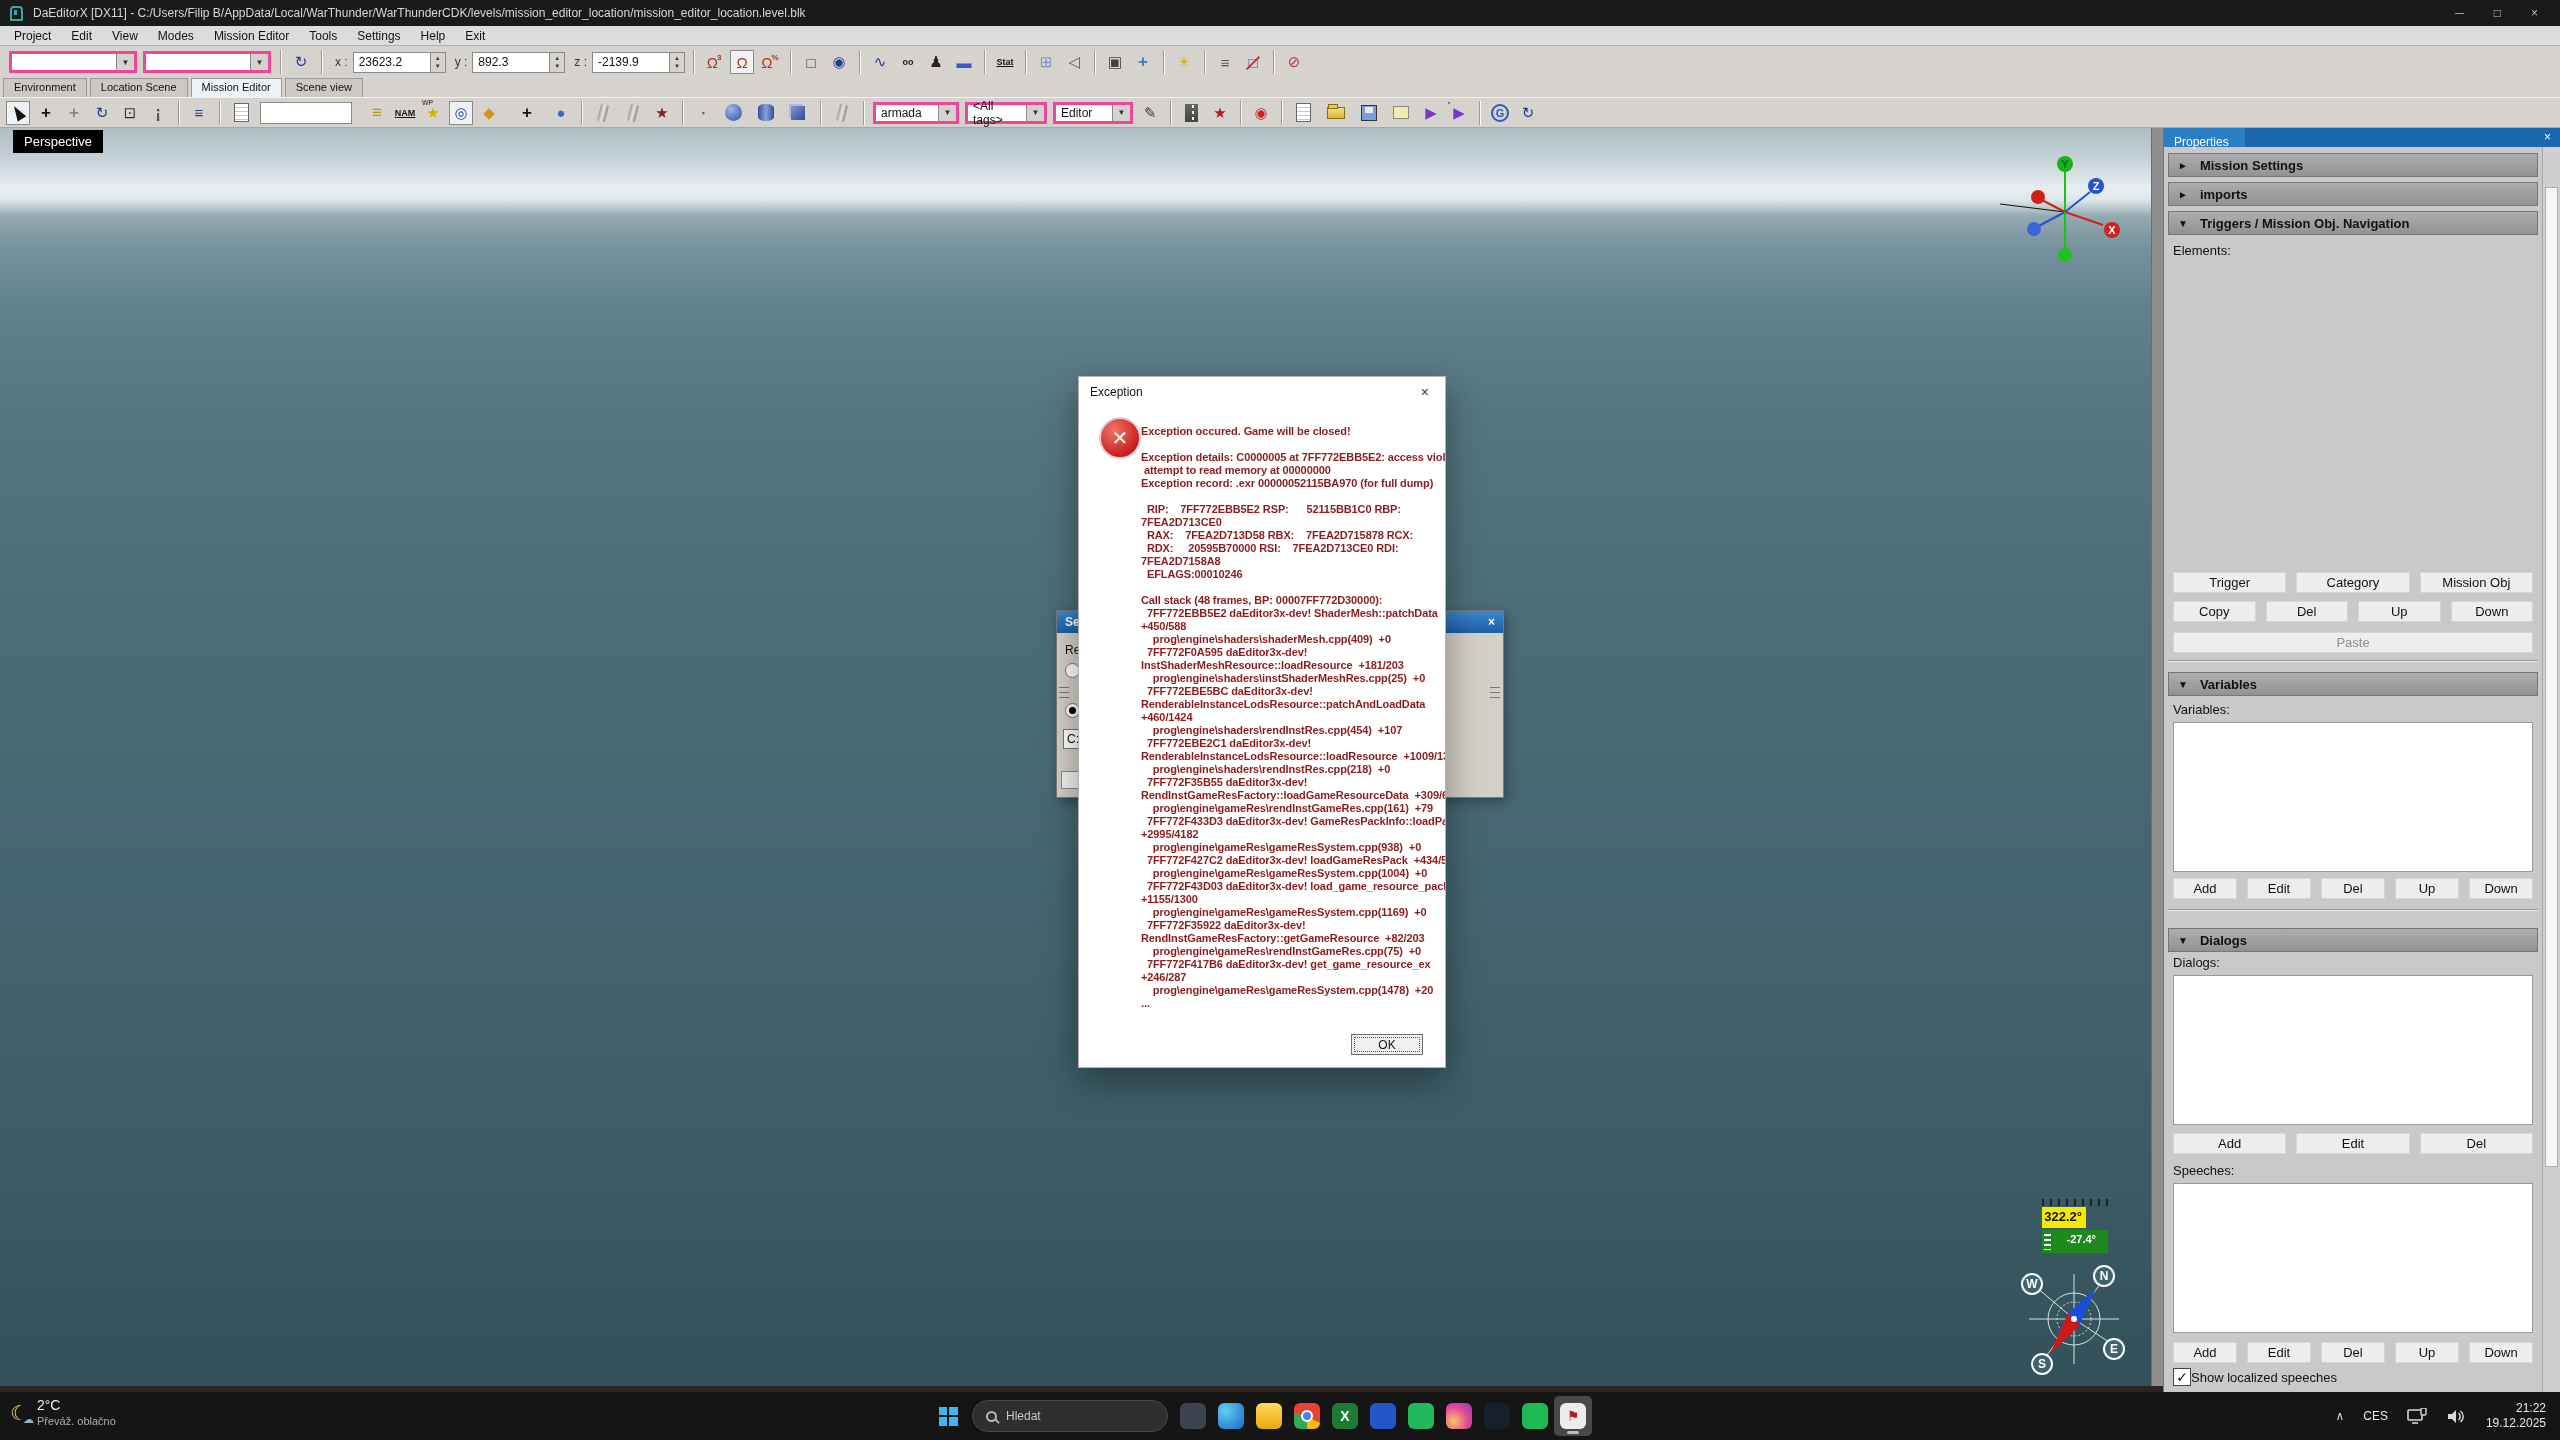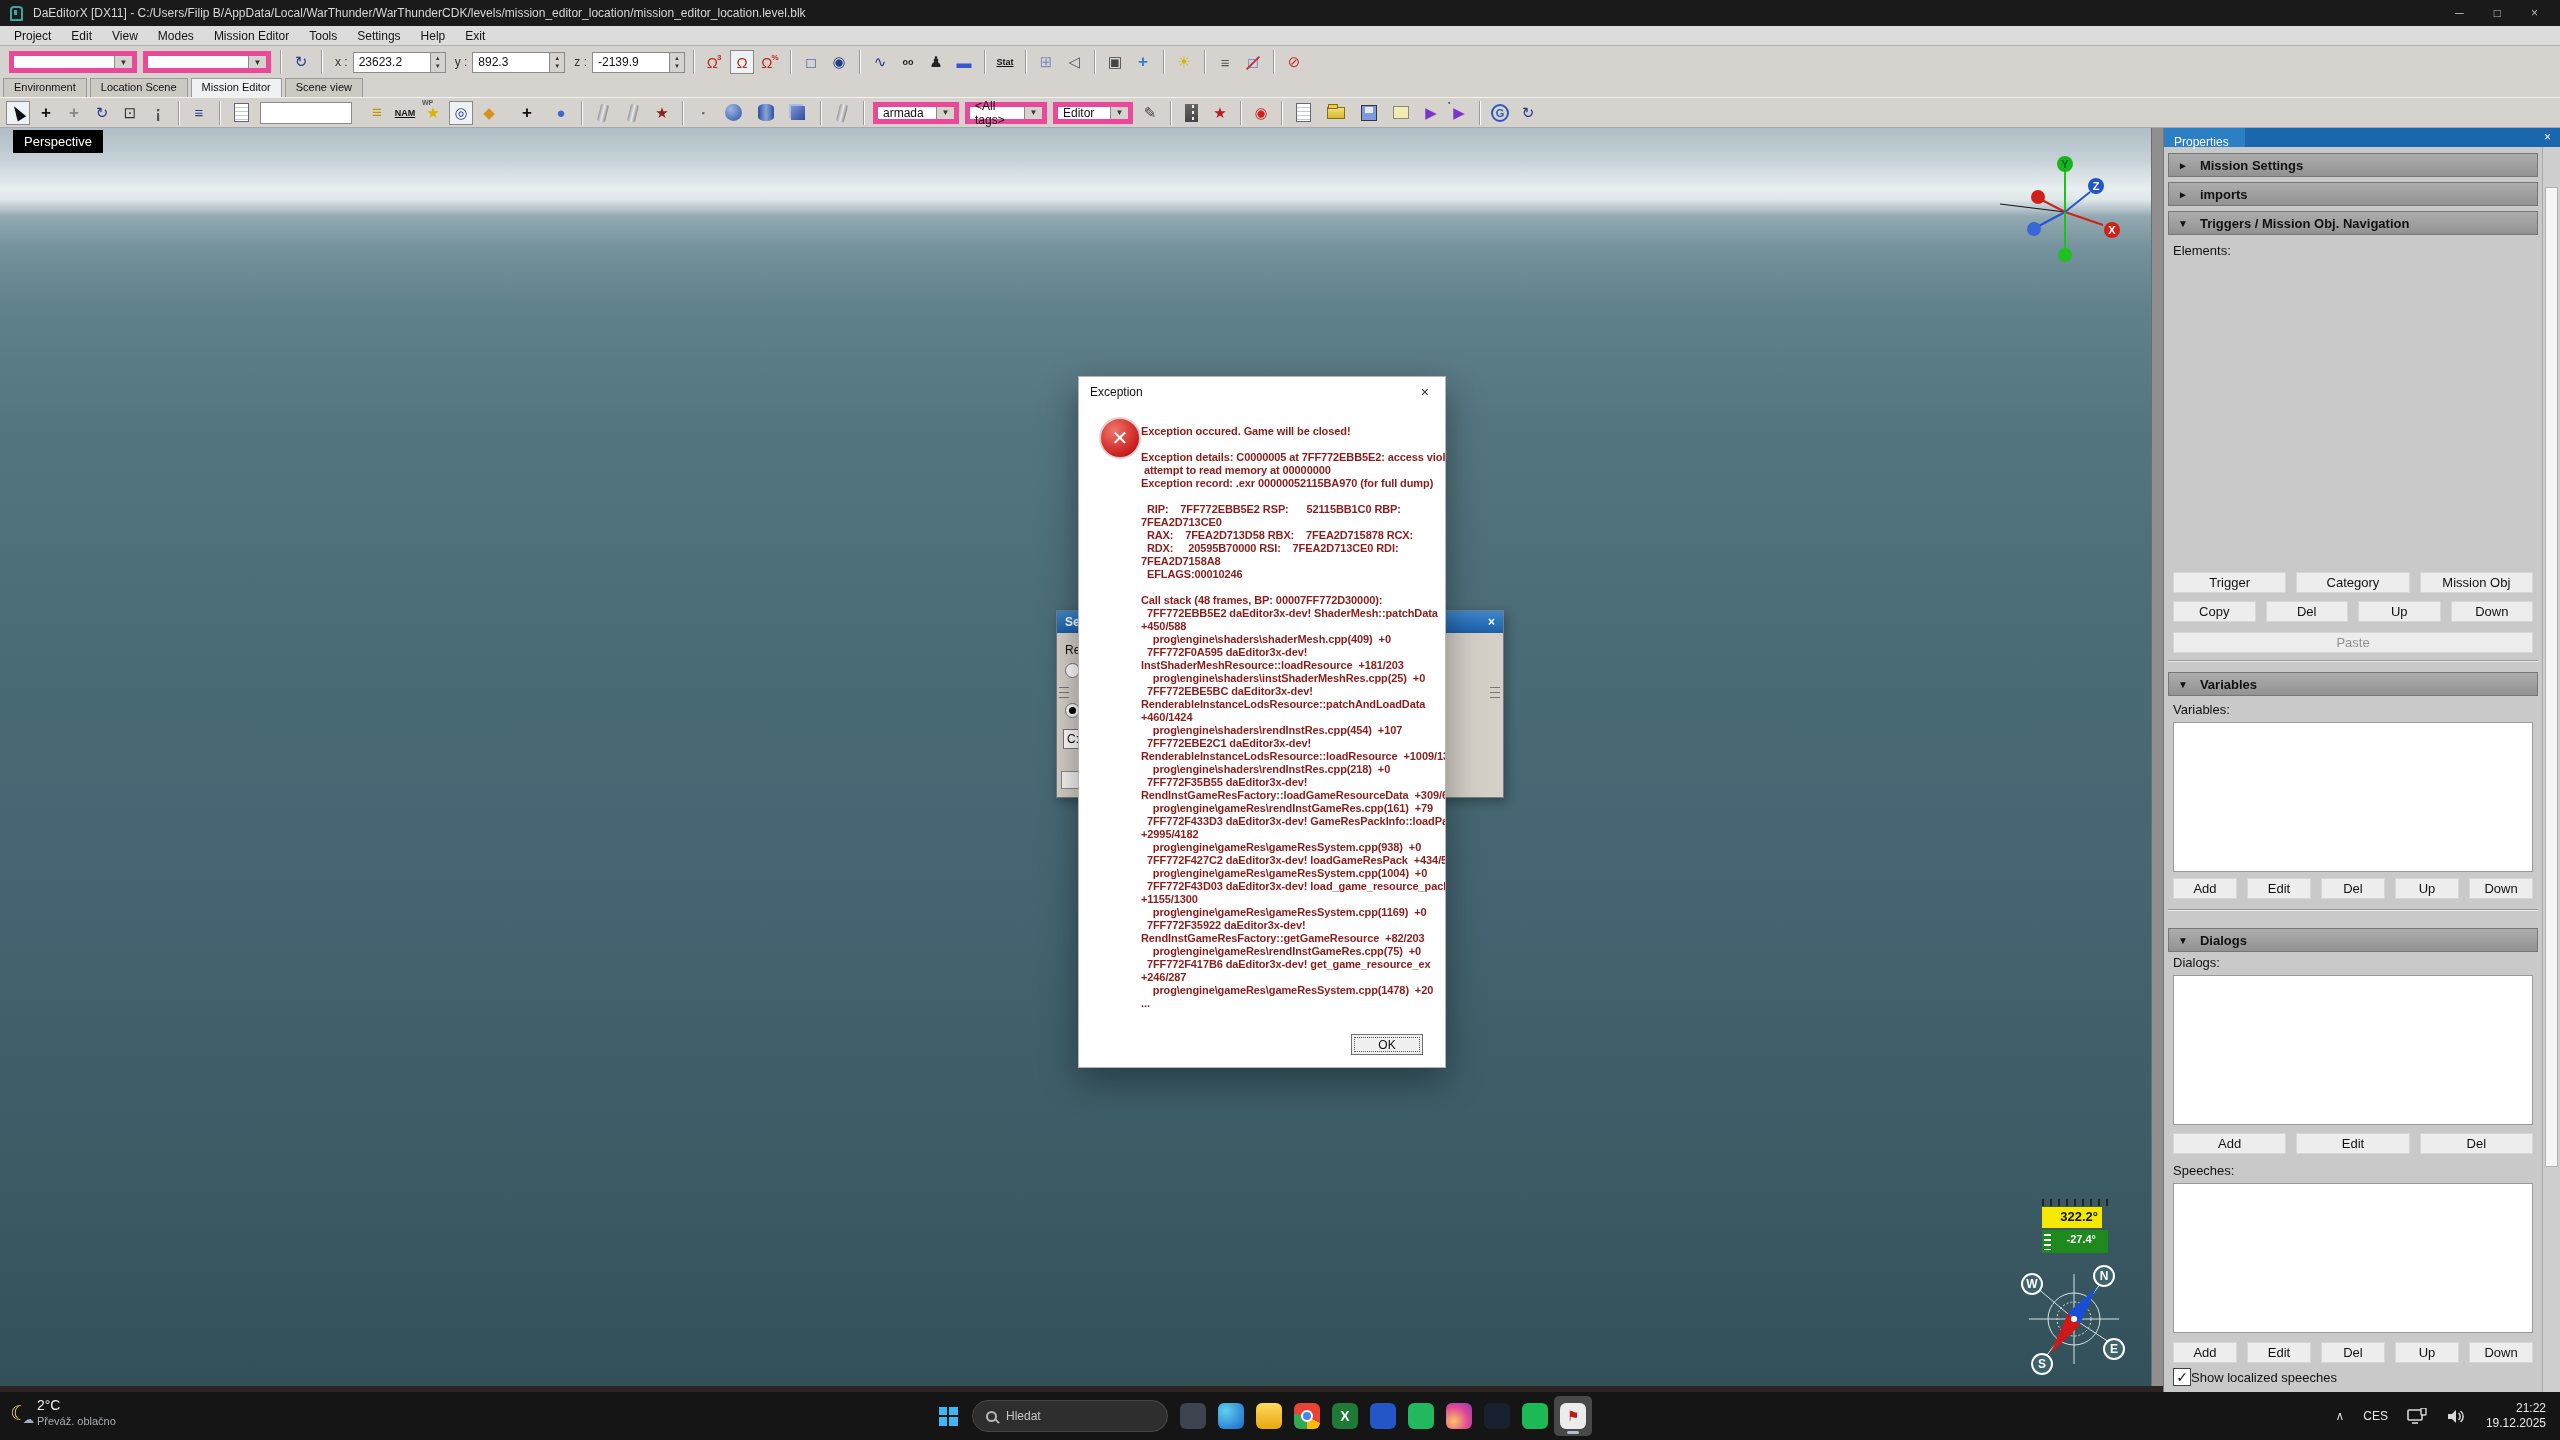--- a/index.html
+++ b/index.html
@@ -24,21 +24,21 @@
   .tb-icon.pressed{background:#eef2f5;border:1px solid #8a8a8a}
   .tb-icon.bold{font-weight:700;font-size:17px}
   .tb-icon.sm{font-size:9px;font-weight:700}
   .tb-icon.txt{font-size:9px;font-weight:700;text-decoration:underline;color:#111}
   .tb-icon.circle{border:2px solid #2a5ac0;border-radius:50%;min-width:18px;width:18px;height:18px;font-size:11px;font-weight:700;color:#2a5ac0;margin:0 5px}
   .tb-icon.slash::after{content:"";position:absolute;left:3px;right:3px;top:50%;height:2px;background:#c03030;transform:rotate(-45deg)}
   .tb-sup{font-size:8px;font-weight:700;margin:-10px 0 0 -1px}
   .tb-g2{position:absolute;top:-2px;left:1px;font-size:7px;font-style:normal;font-weight:700;color:#555}
   .tb-sep{width:1px;height:24px;background:#9a9a9a;box-shadow:1px 0 0 #fafafa;margin:0 6px}
   .tb-gap{display:inline-block;height:1px}
-  .tb-combo{height:22px;background:#fff;border:5px solid #ec4899;font-size:12px;color:#111;display:inline-flex;align-items:center;padding:0 20px 0 5px;position:relative;margin:0 3px}
+  .tb-combo{height:22px;background:#fff;border:3px solid #ec4899;font-size:12px;color:#111;display:inline-flex;align-items:center;padding:0 20px 0 5px;position:relative;margin:0 3px}
   .tb-combo::after{content:"▼";position:absolute;right:0;top:0;bottom:0;width:17px;background:#d6d3ce;border-left:1px solid #8a8a8a;font-size:8px;color:#333;display:flex;align-items:center;justify-content:center}
   .tb-input{height:22px;background:#fff;border:1px solid #8a8a8a;margin:0 3px}
   .tb-num{display:inline-flex;align-items:center;margin:0 2px}
   .tb-num-label{font-size:12px;color:#333;margin:0 5px}
   .tb-field{width:78px;height:21px;background:#fff;border:1px solid #8a8a8a;font-size:12px;color:#111;display:inline-flex;align-items:center;padding:0 5px}
   .tb-spin{width:15px;height:21px;background:#d6d3ce;border:1px solid #8a8a8a;border-left:none;display:inline-flex;flex-direction:column;align-items:center;justify-content:center;font-size:6px;line-height:1.4;color:#333}
   .tb-spin::before{content:"▲"}.tb-spin::after{content:"▼"}
   .ic-cursor::before{content:"";width:0;height:0;border-left:5px solid transparent;border-right:5px solid transparent;border-bottom:15px solid #111;display:block;transform:rotate(-32deg)}
   .ic-doc{width:15px;height:19px;border:1px solid #667;background:repeating-linear-gradient(180deg,#fff 0 3px,#bcd 3px 4px);margin:0 6px}
   .ic-screw{width:8px;height:18px;background:linear-gradient(90deg,#999,#e8e8e8,#888);border-radius:2px;margin:0 9px;transform:rotate(14deg)}
@@ -53,21 +53,21 @@
   .ic-road{width:13px;height:18px;background:linear-gradient(#666,#444);position:relative;margin:0 6px}
   .ic-road::before{content:"";position:absolute;left:50%;top:1px;bottom:1px;width:2px;background:repeating-linear-gradient(180deg,#eee 0 3px,transparent 3px 6px)}
   
   .viewport{position:absolute;top:128px;left:0;width:2560px;height:1264px;background:linear-gradient(180deg,#aebdc6 0%,#c6d1d7 2.5%,#e9eff1 4.8%,#dde6e9 5.7%,#93a9b2 7%,#74929c 9.5%,#60828d 14%,#547681 23%,#4a6c77 40%,#436470 62%,#3b5b65 82%,#32505a 100%)}
   .persp{position:absolute;left:13px;top:2px;background:#000;color:#fff;font-size:13px;padding:4px 11px}
   .panel-gutter{position:absolute;top:0;bottom:0;left:2151px;width:12px;background:#8f8f8f;border-left:1px solid #6d6d6d}
   .vp-bottom{position:absolute;bottom:0;left:0;right:0;height:6px;background:#2c2420}
   .gizmo{position:absolute;left:1990px;top:12px}
   .compass{position:absolute;left:2012px;top:1134px}
   .hdg-ticks{position:absolute;left:2042px;top:1071px;width:66px;height:7px;background:repeating-linear-gradient(90deg,#222 0 2px,transparent 2px 8px)}
-  .hdg-box{position:absolute;left:2042px;top:1079px;width:60px;height:21px;background:#f5e900;color:#111;font-size:13px;font-weight:700;text-align:right;padding:2px 4px 0 0}
+  .hdg-box{position:absolute;left:2042px;top:1079px;width:44px;height:21px;background:#f5e900;color:#111;font-size:13px;font-weight:700;text-align:right;padding:2px 4px 0 0}
   .tmp-box{position:absolute;left:2042px;top:1102px;width:66px;height:23px;background:#1e8a1e;color:#fff;font-size:11px;font-weight:700;text-align:right;padding:3px 12px 0 0;position:absolute}
   .tmp-ticks{position:absolute;left:2044px;top:1106px;width:7px;height:16px;background:repeating-linear-gradient(180deg,#fff 0 2px,transparent 2px 5px)}
   
   .bgdlg{position:absolute;left:1056px;top:610px;width:448px;height:188px;background:#d4d0c8;border:1px solid #7a7a7a;box-shadow:3px 4px 10px rgba(0,0,0,.3)}
   .bgdlg-title{height:22px;background:linear-gradient(#3c87cc,#1d5fa8);color:#fff;font-size:12px;font-weight:700;display:flex;align-items:center;padding:0 8px;overflow:hidden}
   .bgdlg-close{margin-left:auto;font-size:12px;color:#fff}
   .bgdlg-re{position:absolute;left:8px;top:32px;font-size:12px;color:#111}
   .bgdlg-radio{position:absolute;left:8px;width:15px;height:15px;border-radius:50%;background:#fff;border:1px solid #777}
   .bgdlg-radio.sel::after{content:"";position:absolute;inset:3px;border-radius:50%;background:#000}
   .bgdlg-lines{position:absolute;left:2px;top:76px;width:10px;height:12px;background:repeating-linear-gradient(180deg,#777 0 1px,transparent 1px 5px)}

